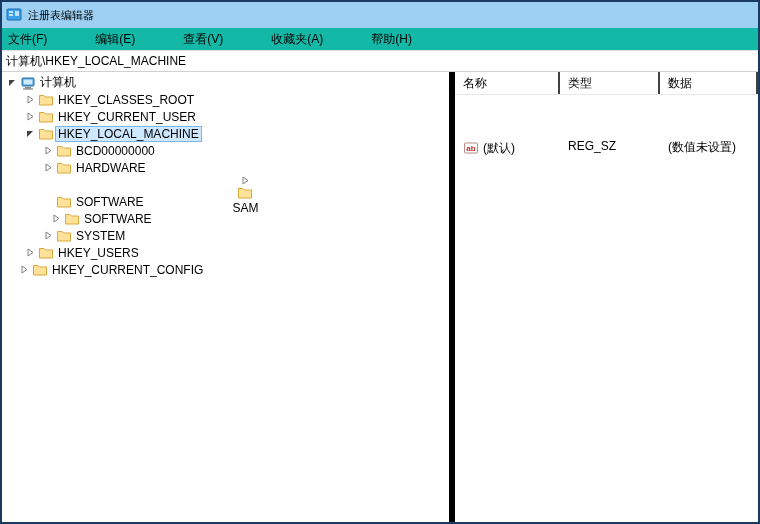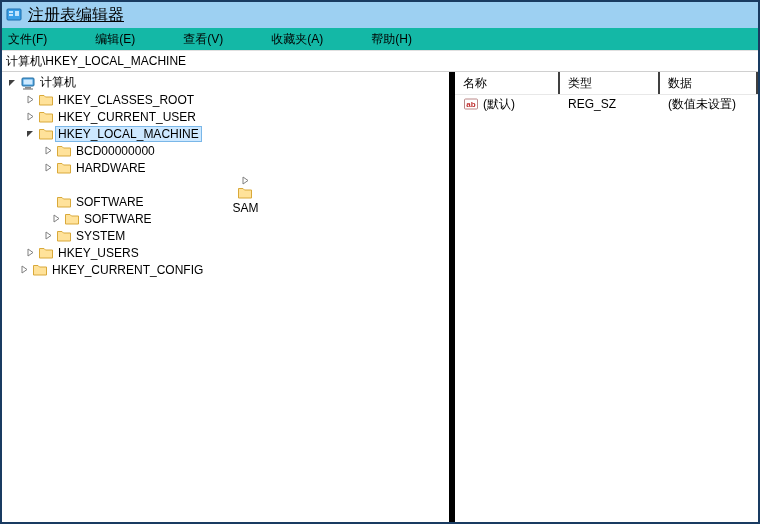--- a/index.html
+++ b/index.html
@@ -1,31 +1,31 @@
 <!DOCTYPE html>
 <html><head>
 <meta charset="utf-8">
 <style>
   html,body{margin:0;padding:0;font-family:"Microsoft YaHei","Segoe UI",sans-serif;font-size:12px;color:#000;}
   .outer{width:760px;height:524px;border:2px solid #193b61;box-sizing:border-box;background:#fff;display:flex;flex-direction:column;}
   .titlebar{height:26px;background:#9dd0f2;display:flex;align-items:center;padding-left:4px;}
   .titlebar .icon{width:16px;height:16px;margin-right:6px;display:flex;align-items:center;justify-content:center;}
-  .titlebar .title{font-size:16px;text-decoration:underline;}
+  .titlebar .title{font-size:11px;}
   .menubar{height:22px;background:#14b8a6;display:flex;align-items:center;padding-left:6px;border-bottom:1px solid #e0e0e0;gap:36px;}
   .menubar span{margin-right:12px;cursor:default;}
   .addressbar{height:20px;background:#fff;border-bottom:1px solid #d0d0d0;display:flex;align-items:center;padding-left:4px;}
   .content{flex:1;display:flex;min-height:0;}
   .tree{width:447px;border-right:6px solid #000000;overflow:auto;padding:2px 0;}
   .values{flex:1;overflow:auto;}
   .values-header{display:flex;height:22px;align-items:center;border-bottom:1px solid #e8e8e8;}
   .values-header div{border-right:2px solid #404040;padding-left:8px;box-sizing:border-box;height:100%;display:flex;align-items:center;}
   .col-name{width:105px;}
   .col-type{width:100px;}
   .col-data{flex:1;}
-  .values-row{display:flex;height:18px;align-items:center;}
+  .values-row{display:flex;height:18px;margin-top:44px;}
   .values-row div{padding-left:8px;box-sizing:border-box;}
   .values-row .col-name{display:flex;align-items:center;gap:4px;}
   .tree-row{display:flex;align-items:center;height:17px;position:relative;cursor:default;}
   .tree-row.selected .label{background:#cde8ff;border:1px solid #7ab7e8;padding:0 2px;margin-left:-3px;}
   .tree-row .chevron{width:12px;height:12px;display:flex;align-items:center;justify-content:center;color:#666;}
   .tree-row .chevron.empty{visibility:hidden;}
   .tree-row .icon{width:16px;height:16px;margin:0 4px 0 2px;display:flex;align-items:center;justify-content:center;}
   .tree-row .label{white-space:nowrap;}
   svg{display:block;}
 </style>

